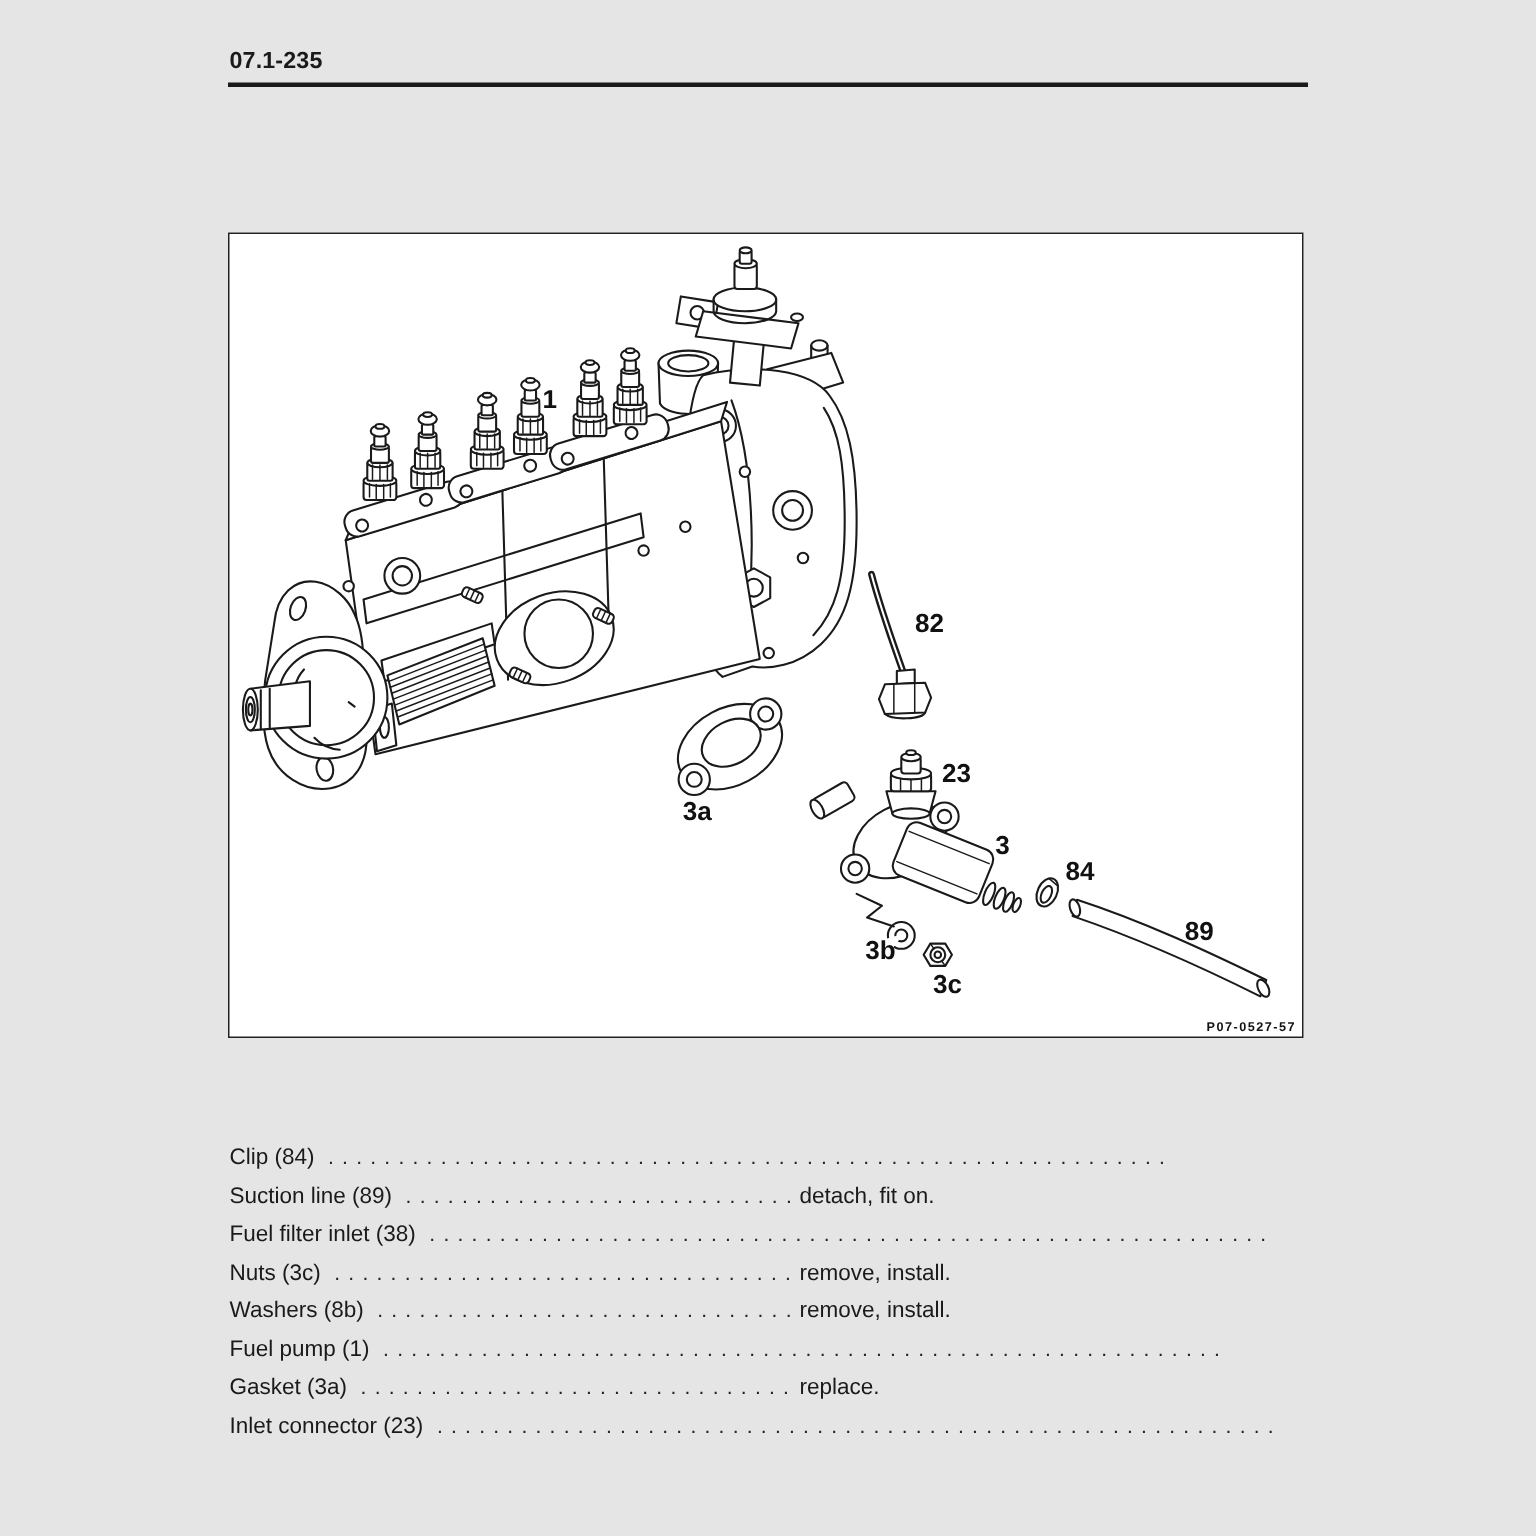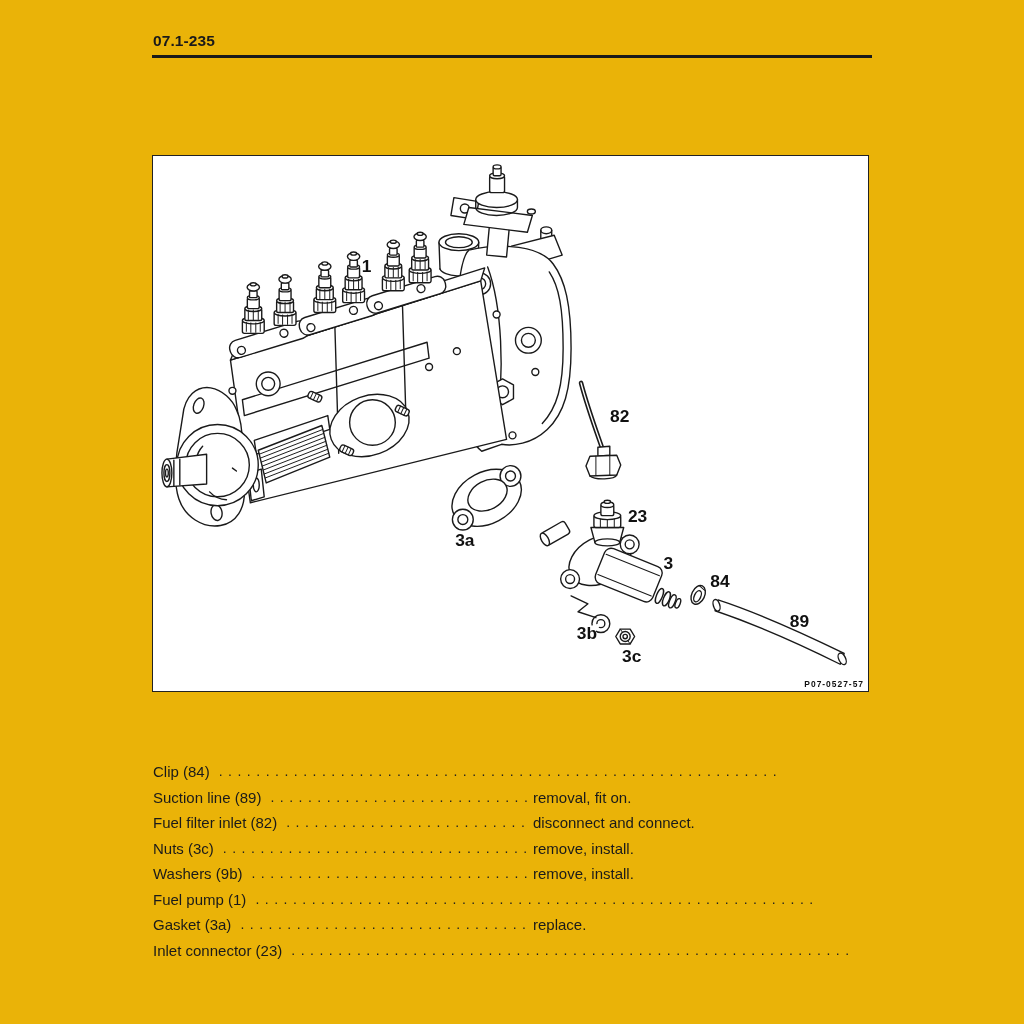--- a/index.html
+++ b/index.html
@@ -1,16 +1,16 @@
 <!DOCTYPE html>
 <html><head>
 <meta charset="utf-8">
 <style>
   html,body{margin:0;padding:0;background:#fff;}
-  .page{position:relative;width:1024px;height:1024px;background:#eab308;
+  .page{position:relative;width:1024px;height:1024px;background:#e5e5e5;
         font-family:"Liberation Sans",sans-serif;color:#1a1a1a;overflow:hidden;}
   
   .hdr{position:absolute;top:32px;left:153px;display:flex;gap:17px;
        font-weight:bold;font-size:15.5px;letter-spacing:.1px;white-space:nowrap;}
   .rule{position:absolute;top:55px;left:152px;width:720px;height:3px;background:#1a1a1a;}
   
   .frame{position:absolute;top:155px;left:152px;width:717px;height:537px;
          border:1.5px solid #222;box-sizing:border-box;background:#fff;}
   .frame svg{display:block;width:100%;height:100%;}
   .fig path,.fig rect,.fig ellipse,.fig circle,.fig polygon{
@@ -258,34 +258,33 @@
   </div>
 
   <div class="ptable">
     <div class="prow">
       <span class="item">Clip (84)</span>
       <span class="dots">............................................................</span>
     </div>
     <div class="prow">
       <span class="item">Suction line (89)</span>
       <span class="dots">............................................................</span>
-      <span class="action">removal, fit on.</span>
-    </div>
-    <div class="prow">
-      <span class="item">Fuel filter inlet (82)</span>
-      <span class="dots">............................................................</span>
-      <span class="action">disconnect and connect.</span>
+      <span class="action">detach, fit on.</span>
+    </div>
+    <div class="prow">
+      <span class="item">Fuel filter inlet (38)</span>
+      <span class="dots">............................................................</span>
     </div>
     <div class="prow">
       <span class="item">Nuts (3c)</span>
       <span class="dots">............................................................</span>
       <span class="action">remove, install.</span>
     </div>
     <div class="prow">
-      <span class="item">Washers (9b)</span>
+      <span class="item">Washers (8b)</span>
       <span class="dots">............................................................</span>
       <span class="action">remove, install.</span>
     </div>
     <div class="prow">
       <span class="item">Fuel pump (1)</span>
       <span class="dots">............................................................</span>
     </div>
     <div class="prow">
       <span class="item">Gasket (3a)</span>
       <span class="dots">............................................................</span>

